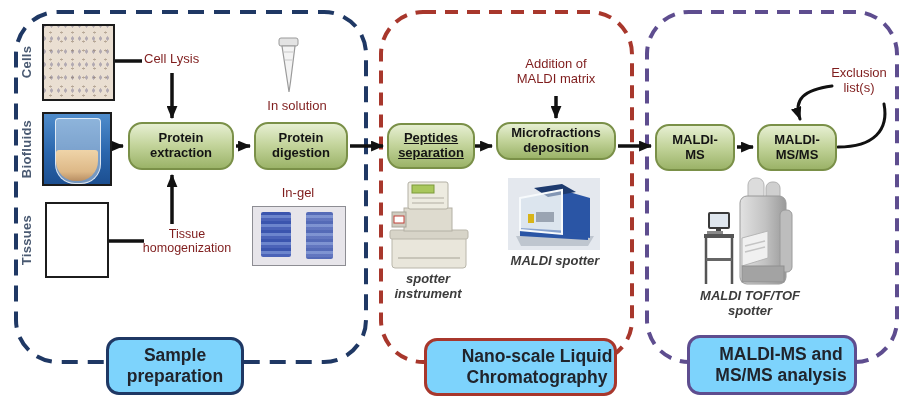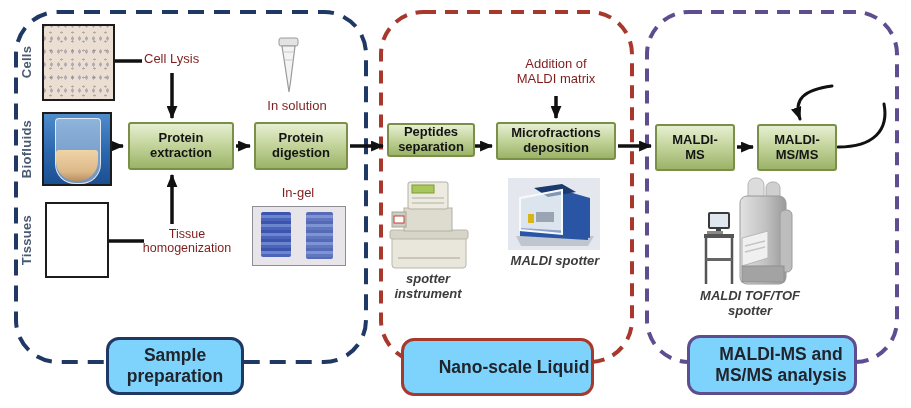--- a/index.html
+++ b/index.html
@@ -3,21 +3,21 @@
 <meta charset="utf-8">
 <style>
   html,body{margin:0;padding:0;background:#ffffff;}
   body{font-family:"Liberation Sans","DejaVu Sans",sans-serif;}
   #canvas{position:relative;width:911px;height:408px;background:#fff;overflow:hidden;}
   #wires{position:absolute;left:0;top:0;width:911px;height:408px;}
 
   .pbox{position:absolute;display:flex;flex-direction:column;align-items:center;justify-content:center;
     text-align:center;font-weight:bold;font-size:13px;line-height:1.12;color:#141414;
     background:linear-gradient(180deg,#e6efd2 0%,#c3d49b 48%,#9bb368 100%);
-    border:2px solid #7a9048;border-radius:3px;box-sizing:border-box;}
+    border:2px solid #7a9048;border-radius:14px;box-sizing:border-box;}
   .pbox span{display:block;}
 
   .ann{position:absolute;text-align:center;font-size:13px;line-height:1.12;color:#7f1d1d;}
   .ann span{display:block;}
   .instr-label{position:absolute;text-align:center;font-size:13px;line-height:1.15;color:#3c3c3c;font-style:italic;font-weight:bold;}
   .instr-label span{display:block;}
 
   .vlabel{position:absolute;width:74px;height:16px;text-align:center;font-size:13px;font-weight:bold;
     color:#4a5a72;transform:rotate(-90deg);letter-spacing:.3px;}
 
@@ -152,21 +152,21 @@
   <div class="vlabel" style="left:-10px;top:232px;">Tissues</div>
 
   <div class="pbox" style="left:128px;top:122px;width:106px;height:48px;">
     <span>Protein</span>
     <span>extraction</span>
   </div>
   <div class="pbox" style="left:254px;top:122px;width:94px;height:48px;">
     <span>Protein</span>
     <span>digestion</span>
   </div>
-  <div class="pbox" style="left:387px;top:123px;width:88px;height:34px;">
+  <div class="pbox" style="left:387px;top:123px;width:88px;height:46px;text-decoration:underline;">
     <span>Peptides</span>
     <span>separation</span>
   </div>
   <div class="pbox" style="left:496px;top:122px;width:120px;height:38px;">
     <span>Microfractions</span>
     <span>deposition</span>
   </div>
   <div class="pbox" style="left:655px;top:124px;width:80px;height:47px;">
     <span>MALDI-</span>
     <span>MS</span>
@@ -185,38 +185,43 @@
 
   <div class="ann" style="left:252px;top:99px;width:90px;">In solution</div>
 
   <div class="ann" style="left:252px;top:186px;width:92px;">In-gel</div>
 
   <div class="ann" style="left:506px;top:57px;width:100px;">
     <span>Addition of</span>
     <span>MALDI matrix</span>
   </div>
 
+  <div class="ann" style="left:820px;top:66px;width:78px;">
+    <span>Exclusion</span>
+    <span>list(s)</span>
+  </div>
 
   <div class="instr-label" style="left:383px;top:272px;width:90px;">
     <span>spotter</span>
     <span>instrument</span>
   </div>
   <div class="instr-label" style="left:498px;top:254px;width:114px;">
     <span>MALDI spotter</span>
   </div>
   <div class="instr-label" style="left:692px;top:289px;width:116px;">
     <span>MALDI TOF/TOF</span>
     <span>spotter</span>
   </div>
 
   <div class="stage" style="left:106px;top:337px;width:138px;height:58px;border:3px solid #1f3864;">
     <span>Sample</span>
     <span>preparation</span>
   </div>
-  <div class="stage" style="left:401px;top:338px;width:193px;height:58px;border:3px solid #a8372c;padding-left:33px;">
+  <div class="stage" style="left:424px;top:338px;width:193px;height:58px;border:3px solid #a8372c;padding-left:33px;">
     <span>Nano-scale Liquid</span>
+    <span>Chromatography</span>
   </div>
   <div class="stage" style="left:687px;top:335px;width:170px;height:60px;border:3px solid #5e4d8f;padding-left:18px;">
     <span>MALDI-MS and</span>
     <span>MS/MS analysis</span>
   </div>
 
 </div>
 
 </body></html>

